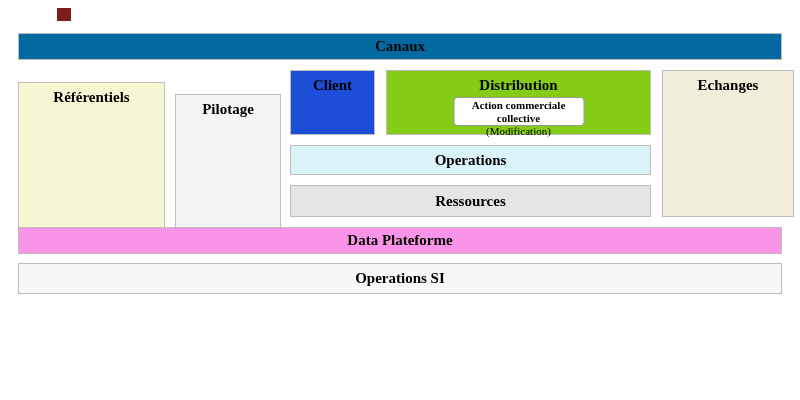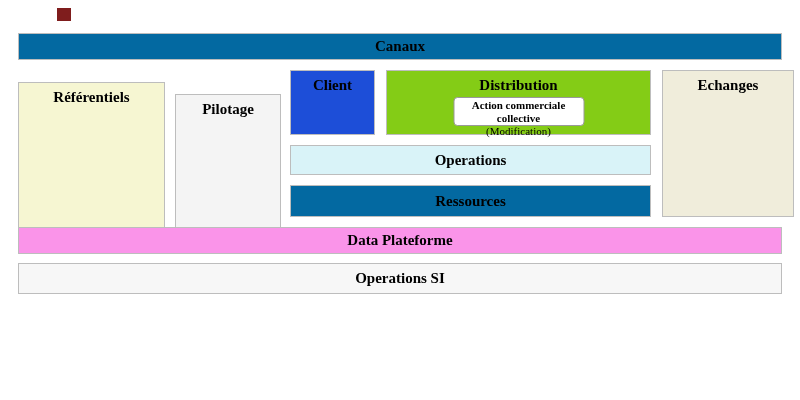--- a/index.html
+++ b/index.html
@@ -99,21 +99,21 @@
     <div class="action-box" style="background-color: rgb(255, 255, 255);">
       <div class="action-title">Action commerciale collective</div>
       <div class="action-sub">(Modification)</div>
     </div>
   </div>
 
   <div id="operations" class="block bar" style="background-color: rgb(217, 243, 248);">
     <span>Operations</span>
   </div>
 
-  <div id="ressources" class="block bar" style="background-color: #0369a1;">
+  <div id="ressources" class="block bar" style="background-color: #e5e5e5;">
     <span>Ressources</span>
   </div>
 
   <div id="echanges" class="block tall" style="background-color: rgb(240, 237, 219);">
     <span>Echanges</span>
   </div>
 
   <div id="data-plateforme" class="block bar" style="background-color: rgb(250, 148, 233);">
     <span>Data Plateforme</span>
   </div>

